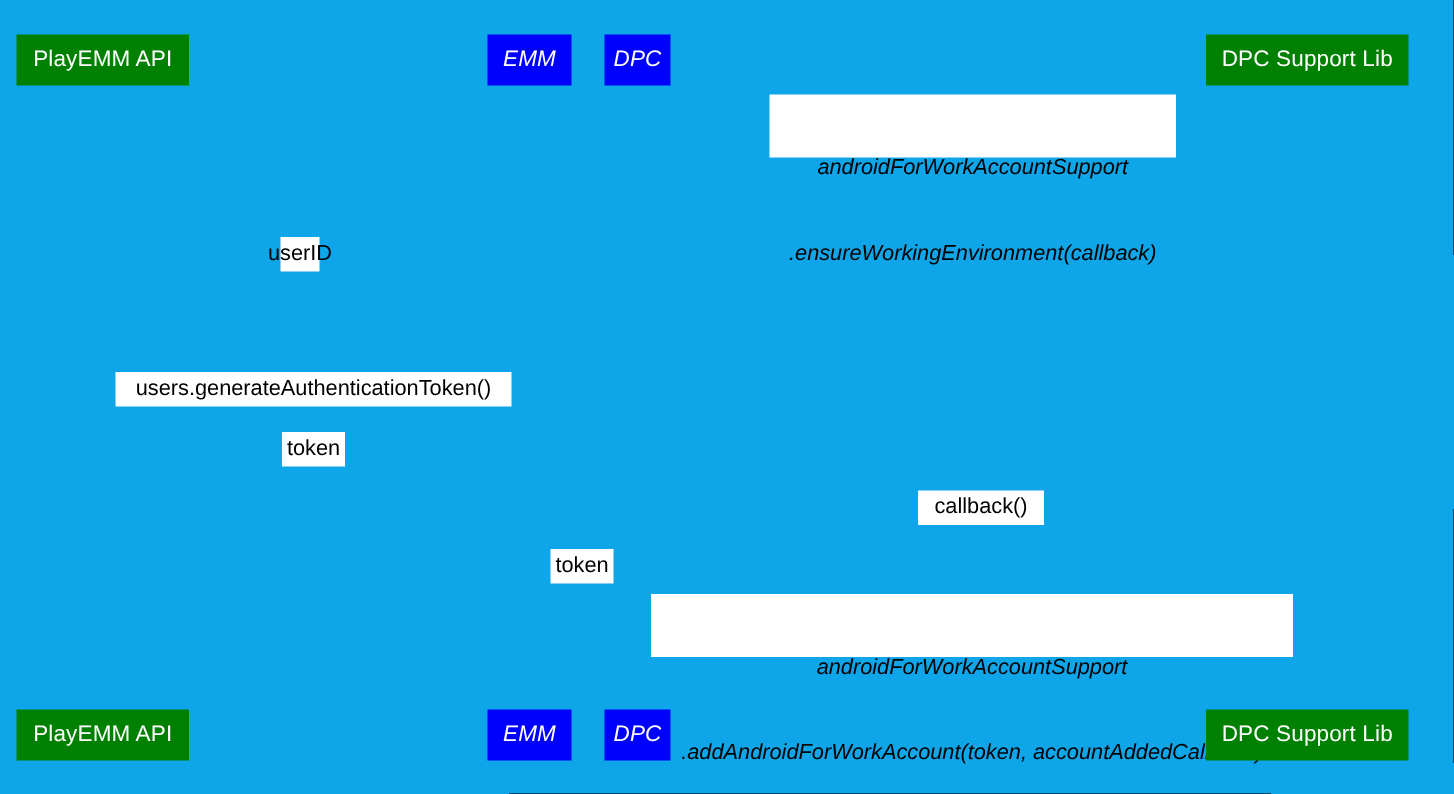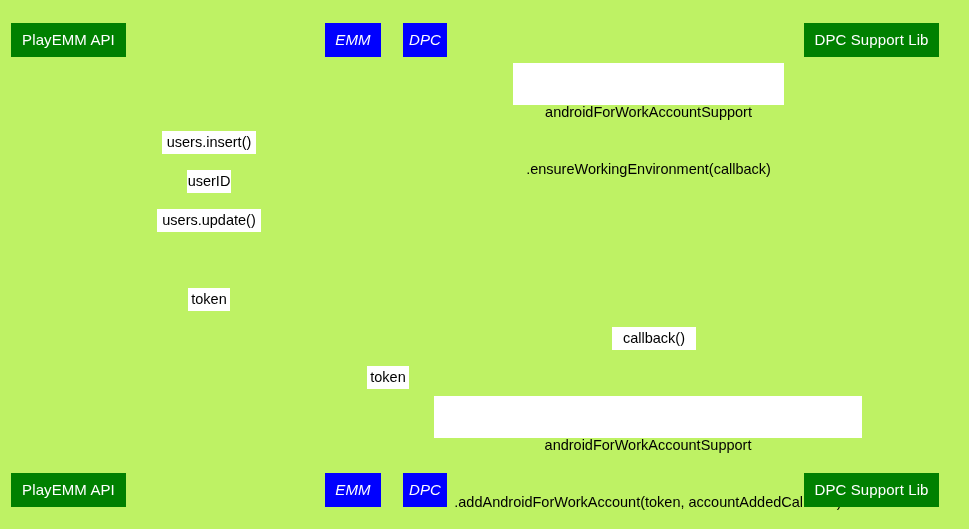--- a/index.html
+++ b/index.html
@@ -4,21 +4,21 @@
 <style>
   html, body {
     margin: 0;
     padding: 0;
     background: #000000;
   }
   #diagram {
     position: relative;
     width: 969px;
     height: 529px;
-    background: #bef264;
+    background: #0ea5e9;
     overflow: hidden;
     font-family: "Liberation Sans", sans-serif;
   }
   .lifeline-box {
     position: absolute;
     box-sizing: border-box;
     display: flex;
     align-items: center;
     justify-content: center;
     color: #ffffff;
@@ -40,20 +40,21 @@
     text-align: center;
     display: flex;
     align-items: center;
     justify-content: center;
     white-space: pre;
     padding: 1px 2px;
   }
   .msg-label.multiline {
     display: block;
     padding: 2px 2px 3px 2px;
+    font-style: italic;
   }
   .msg-label .line {
     display: block;
     text-align: center;
   }
 </style>
 </head>
 <body>
 
 <div id="diagram">
@@ -72,32 +73,29 @@
 
   <div class="lifeline-box green" style="left:804px; top:23px; width:135px; height:34px;">
     <span>DPC Support Lib</span>
   </div>
 
   <div class="msg-label multiline" style="left:513px; top:63px; width:271px; height:42px;">
     <span class="line">androidForWorkAccountSupport</span>
     <span class="line">.ensureWorkingEnvironment(callback)</span>
   </div>
 
-  <div class="msg-label" style="left:162px; top:131px; width:94px; height:23px;">
-    <span>users.insert()</span>
-  </div>
 
-  <div class="msg-label" style="left:187px; top:170px; width:44px; height:23px;">
+  <div class="msg-label" style="left:187px; top:158px; width:26px; height:23px;">
     <span>userID</span>
   </div>
 
-  <div class="msg-label" style="left:157px; top:209px; width:104px; height:23px;">
-    <span>users.update()</span>
+
+  <div class="msg-label" style="left:77px; top:248px; width:264px; height:23px;">
+    <span>users.generateAuthenticationToken()</span>
   </div>
-
 
   <div class="msg-label" style="left:188px; top:288px; width:42px; height:23px;">
     <span>token</span>
   </div>
 
   <div class="msg-label" style="left:612px; top:327px; width:84px; height:23px;">
     <span>callback()</span>
   </div>
 
   <div class="msg-label" style="left:367px; top:366px; width:42px; height:23px;">

